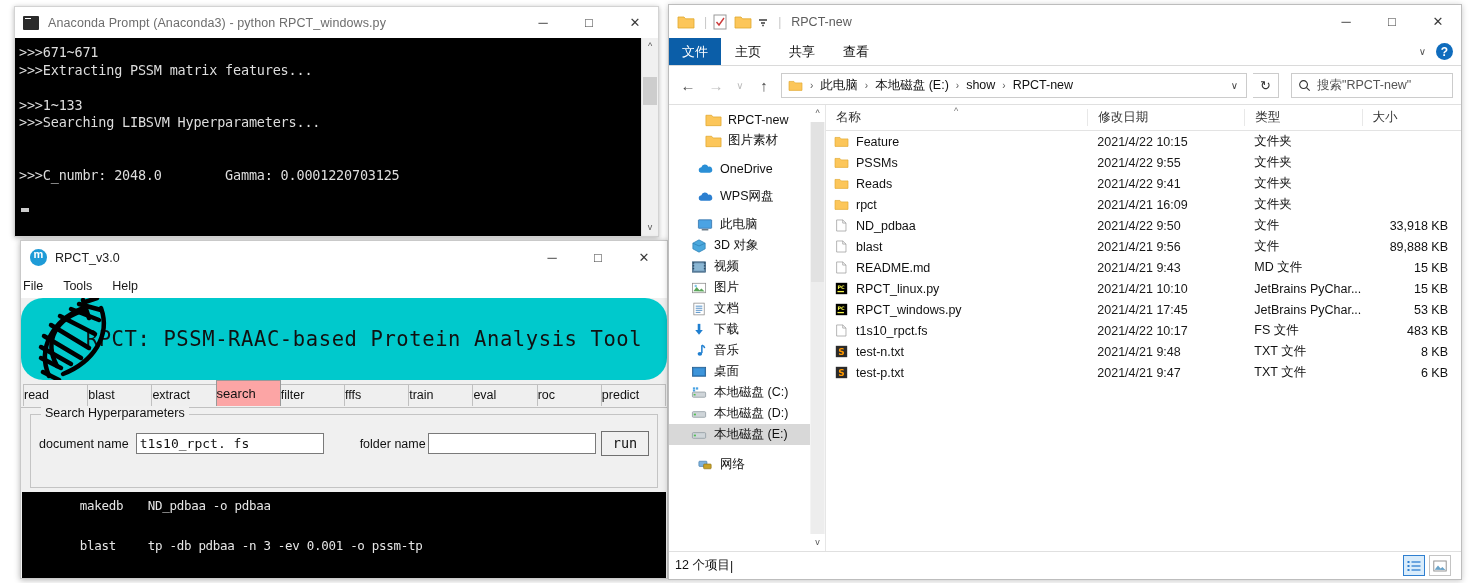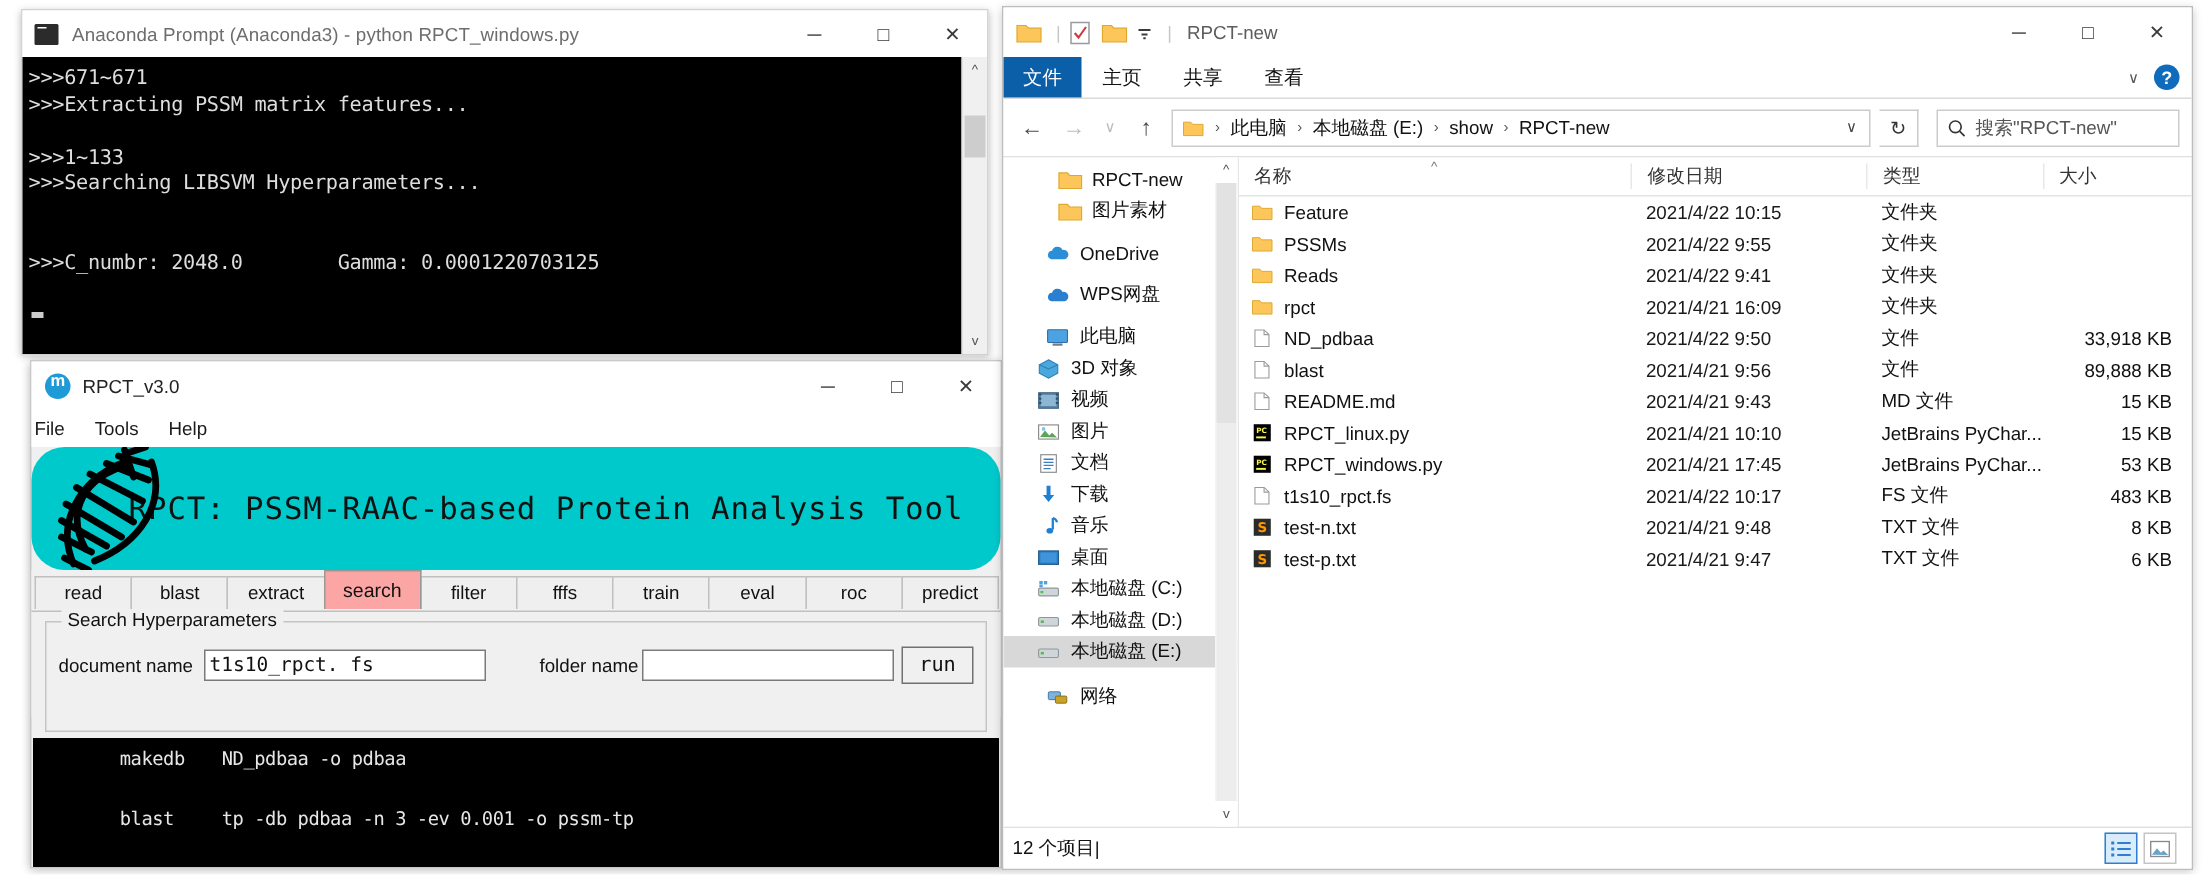--- a/index.html
+++ b/index.html
@@ -98,21 +98,21 @@
   #rpct .bannertext {
     width:100%; text-align:center; padding-left: 40px;
     font-family:"DejaVu Sans Mono","Liberation Mono", monospace;
     font-size: 20.5px; color:#111; letter-spacing: 0.6px; white-space:nowrap;
   }
   #rpct .tabs {
     display:flex; height: 26px; background:#f0f0f0; align-items:flex-end;
     padding: 0 2px;
   }
   #rpct .tab {
-    flex:1; height: 22px; line-height:21px; text-align:center;
+    flex:1; height: 22px; line-height:21px; 
     font-size: 12.5px; color:#111; background:#efefef;
     border:1px solid #c0c0c0; border-bottom:none; margin-right:-1px;
   }
   #rpct .tab.active {
     background:#fca5a5; height: 26px; line-height:25px; font-size:13px;
     border-color:#999; position:relative; z-index:2;
   }
   #rpct .panel {
     position:absolute; left:0; right:0; top:166px; height: 71px;
     background:#f0f0f0; border-top:1px solid #c0c0c0;

